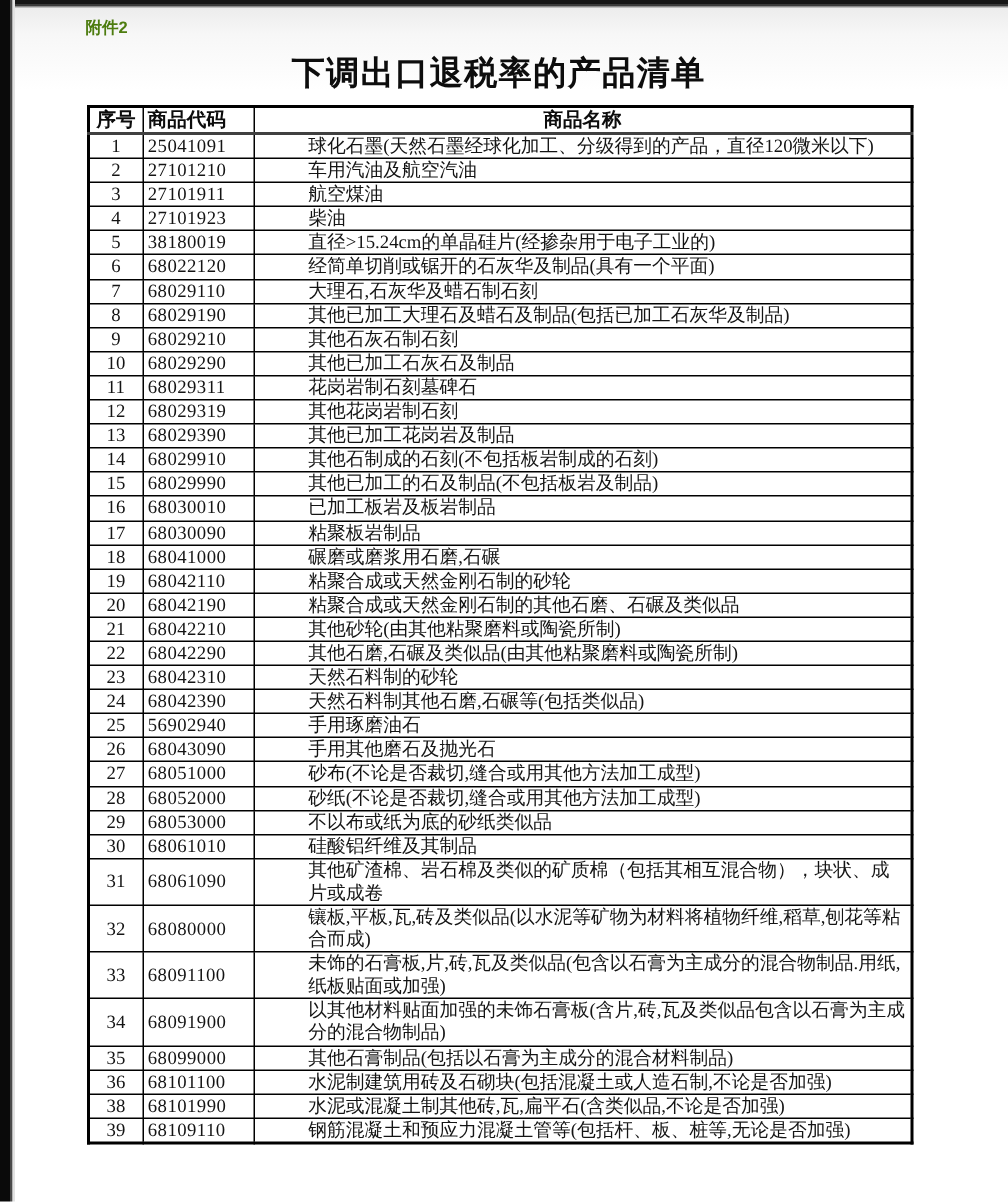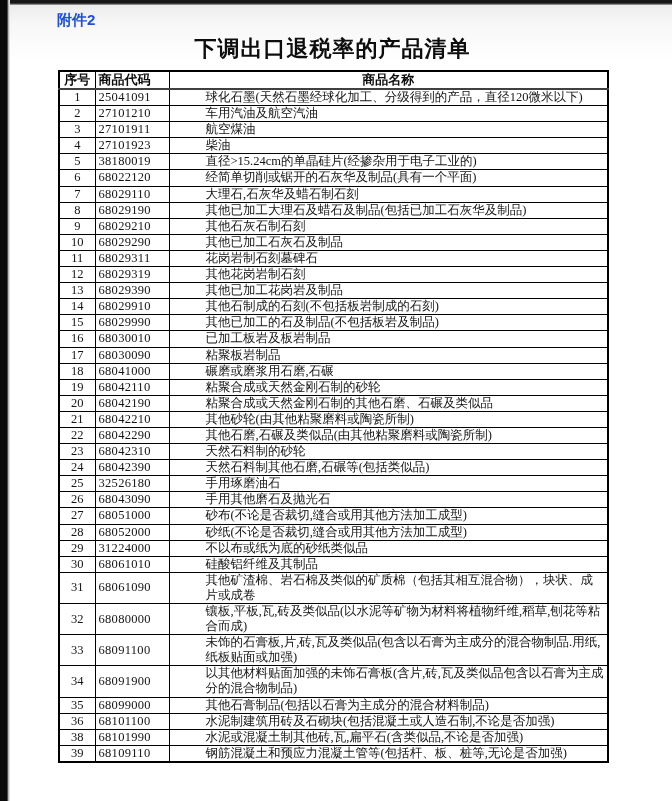--- a/index.html
+++ b/index.html
@@ -24,21 +24,21 @@
   .scan-shade {
     position:absolute; top:5px; left:10px; right:0; height:55px;
     background:linear-gradient(180deg,#ececec 0,#f7f7f7 18px,#ffffff 55px);
     z-index:1;
   }
   .page { position:absolute; top:0; left:0; width:672px; height:801px; z-index:2; }
 
   .attachment-label {
     position:absolute; left:57px; top:11px;
     font-family:"Liberation Sans","DejaVu Sans",sans-serif;
-    font-weight:bold; font-size:15px; color:#1d4ed8;
+    font-weight:bold; font-size:11px; color:#4d7c0f;
   }
   .page-title {
     position:absolute; left:58px; width:549px; top:34px;
     text-align:center;
     font-family:"Liberation Sans","DejaVu Sans",sans-serif;
     font-weight:bold; font-size:22px; letter-spacing:1px; color:#0d0d0d;
   }
 
   table.product-table {
     position:absolute; left:58px; top:70px; width:549px;
@@ -236,21 +236,21 @@
         </tr>
 
         <tr>
           <td class="cell-no">24</td>
           <td class="cell-code">68042390</td>
           <td class="cell-name">天然石料制其他石磨,石碾等(包括类似品)</td>
         </tr>
 
         <tr>
           <td class="cell-no">25</td>
-          <td class="cell-code">32526180</td>
+          <td class="cell-code">56902940</td>
           <td class="cell-name">手用琢磨油石</td>
         </tr>
 
         <tr>
           <td class="cell-no">26</td>
           <td class="cell-code">68043090</td>
           <td class="cell-name">手用其他磨石及抛光石</td>
         </tr>
 
         <tr>
@@ -260,21 +260,21 @@
         </tr>
 
         <tr>
           <td class="cell-no">28</td>
           <td class="cell-code">68052000</td>
           <td class="cell-name">砂纸(不论是否裁切,缝合或用其他方法加工成型)</td>
         </tr>
 
         <tr>
           <td class="cell-no">29</td>
-          <td class="cell-code">31224000</td>
+          <td class="cell-code">68053000</td>
           <td class="cell-name">不以布或纸为底的砂纸类似品</td>
         </tr>
 
         <tr>
           <td class="cell-no">30</td>
           <td class="cell-code">68061010</td>
           <td class="cell-name">硅酸铝纤维及其制品</td>
         </tr>
 
         <tr>

